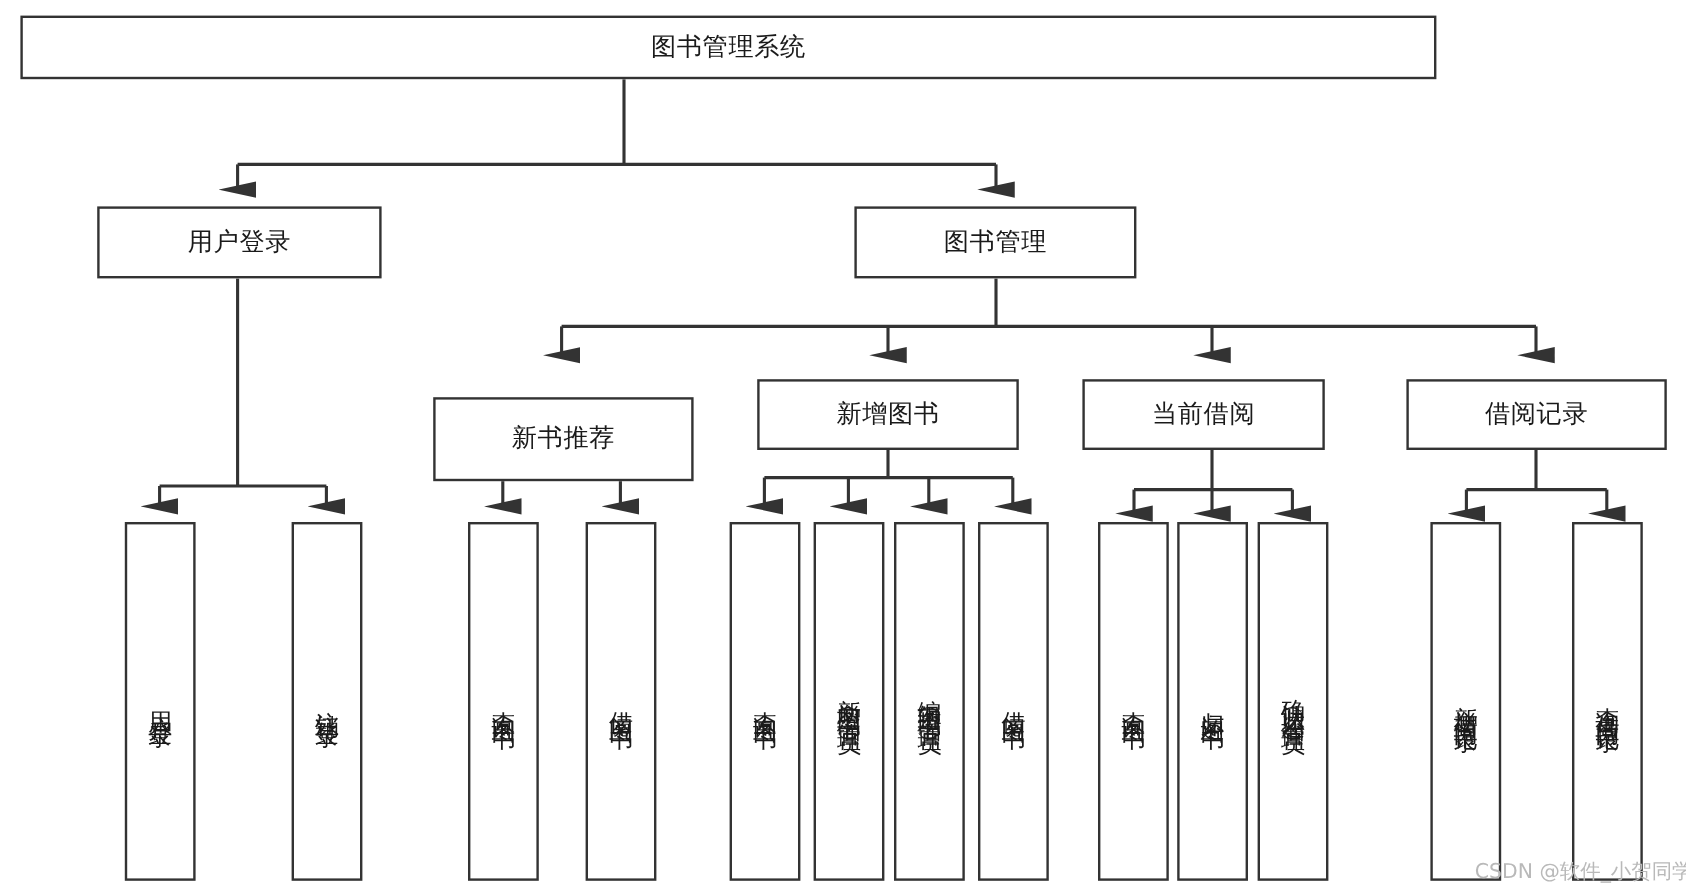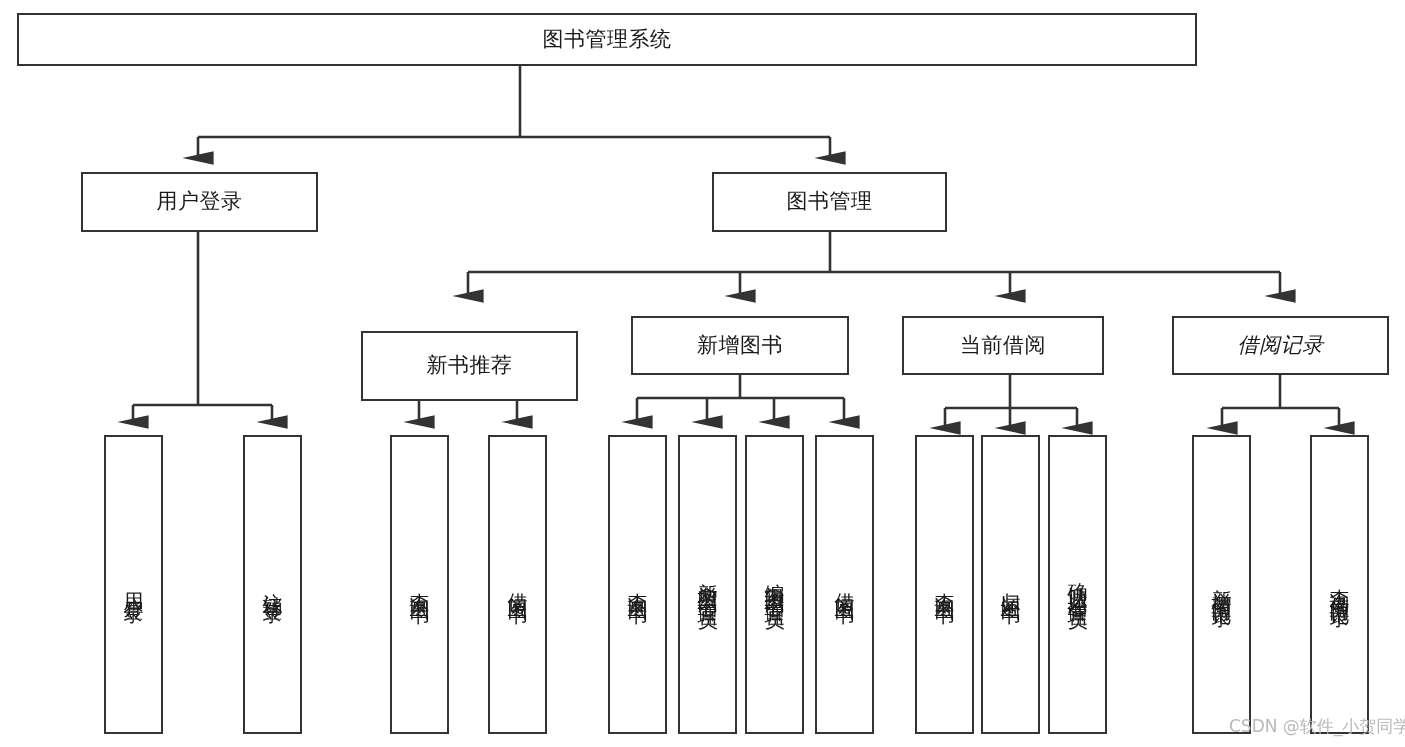--- a/index.html
+++ b/index.html
@@ -139,21 +139,21 @@
 
   <div class="node-box" style="left:361px; top:316px; width:217px; height:70px;margin-top:15px;">
     <span class="node-label-h">新书推荐</span>
   </div>
   <div class="node-box" style="left:631px; top:316px; width:218px; height:59px;">
     <span class="node-label-h">新增图书</span>
   </div>
   <div class="node-box" style="left:902px; top:316px; width:202px; height:59px;">
     <span class="node-label-h">当前借阅</span>
   </div>
-  <div class="node-box" style="left:1172px; top:316px; width:217px; height:59px;font-style:italic;">
+  <div class="node-box" style="left:1172px; top:316px; width:217px; height:59px;">
     <span class="node-label-h">借阅记录</span>
   </div>
 
   <div class="node-box" style="left:104px; top:435px; width:59px; height:299px;">
     <span class="node-label-v">用户登录</span>
   </div>
   <div class="node-box" style="left:243px; top:435px; width:59px; height:299px;">
     <span class="node-label-v">注销登录</span>
   </div>
 

